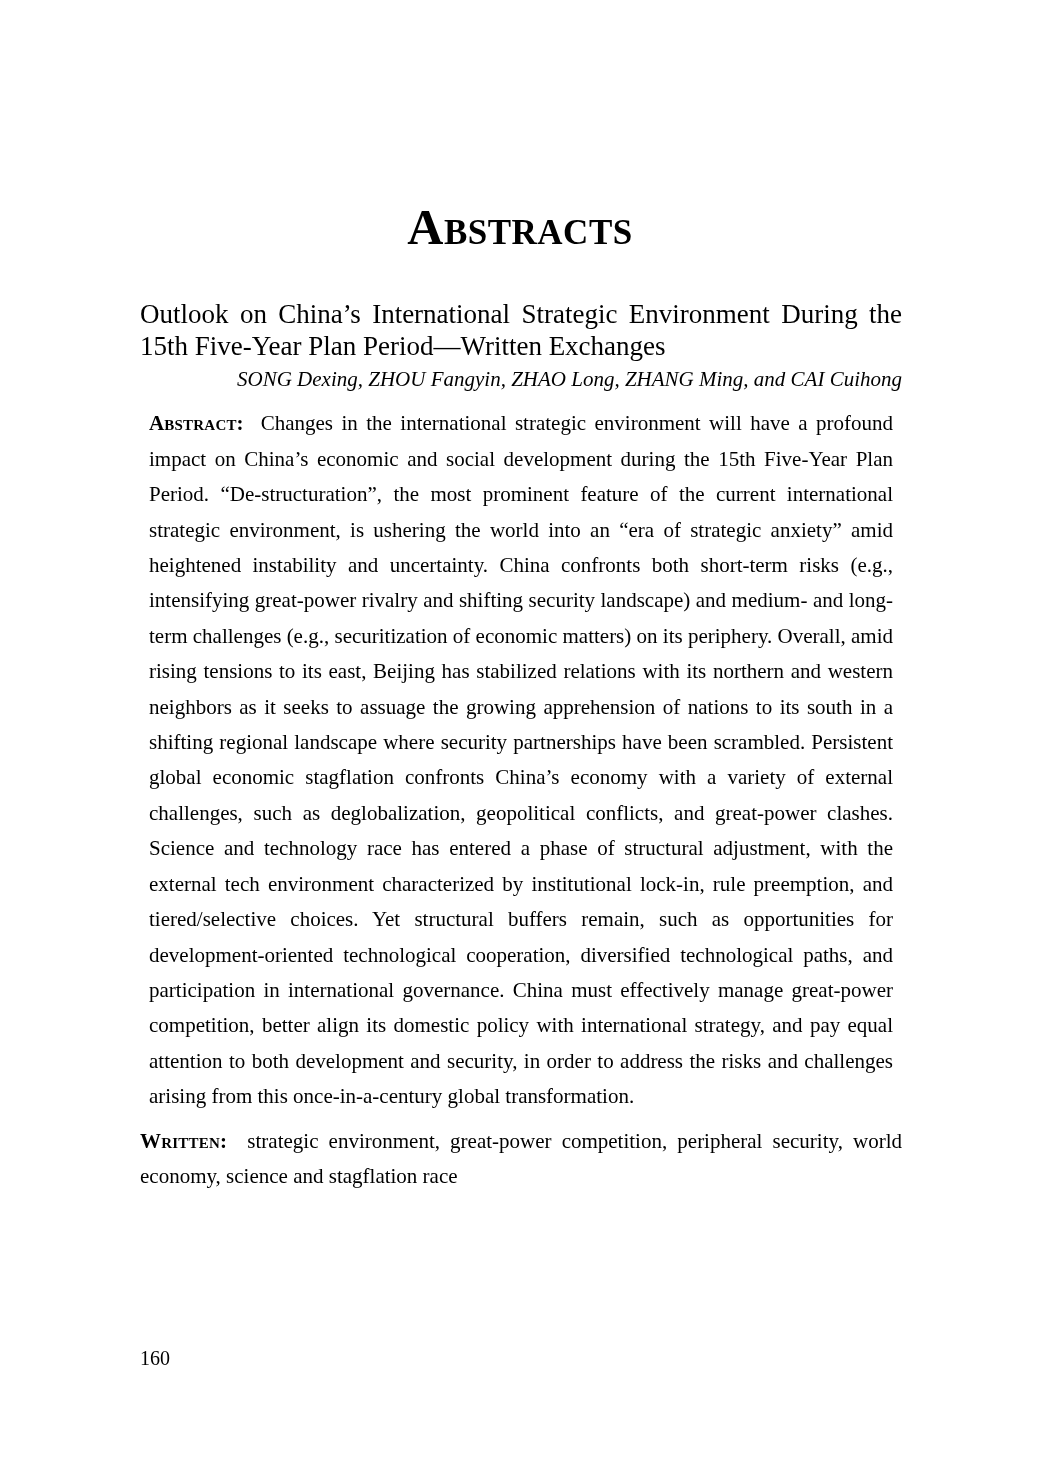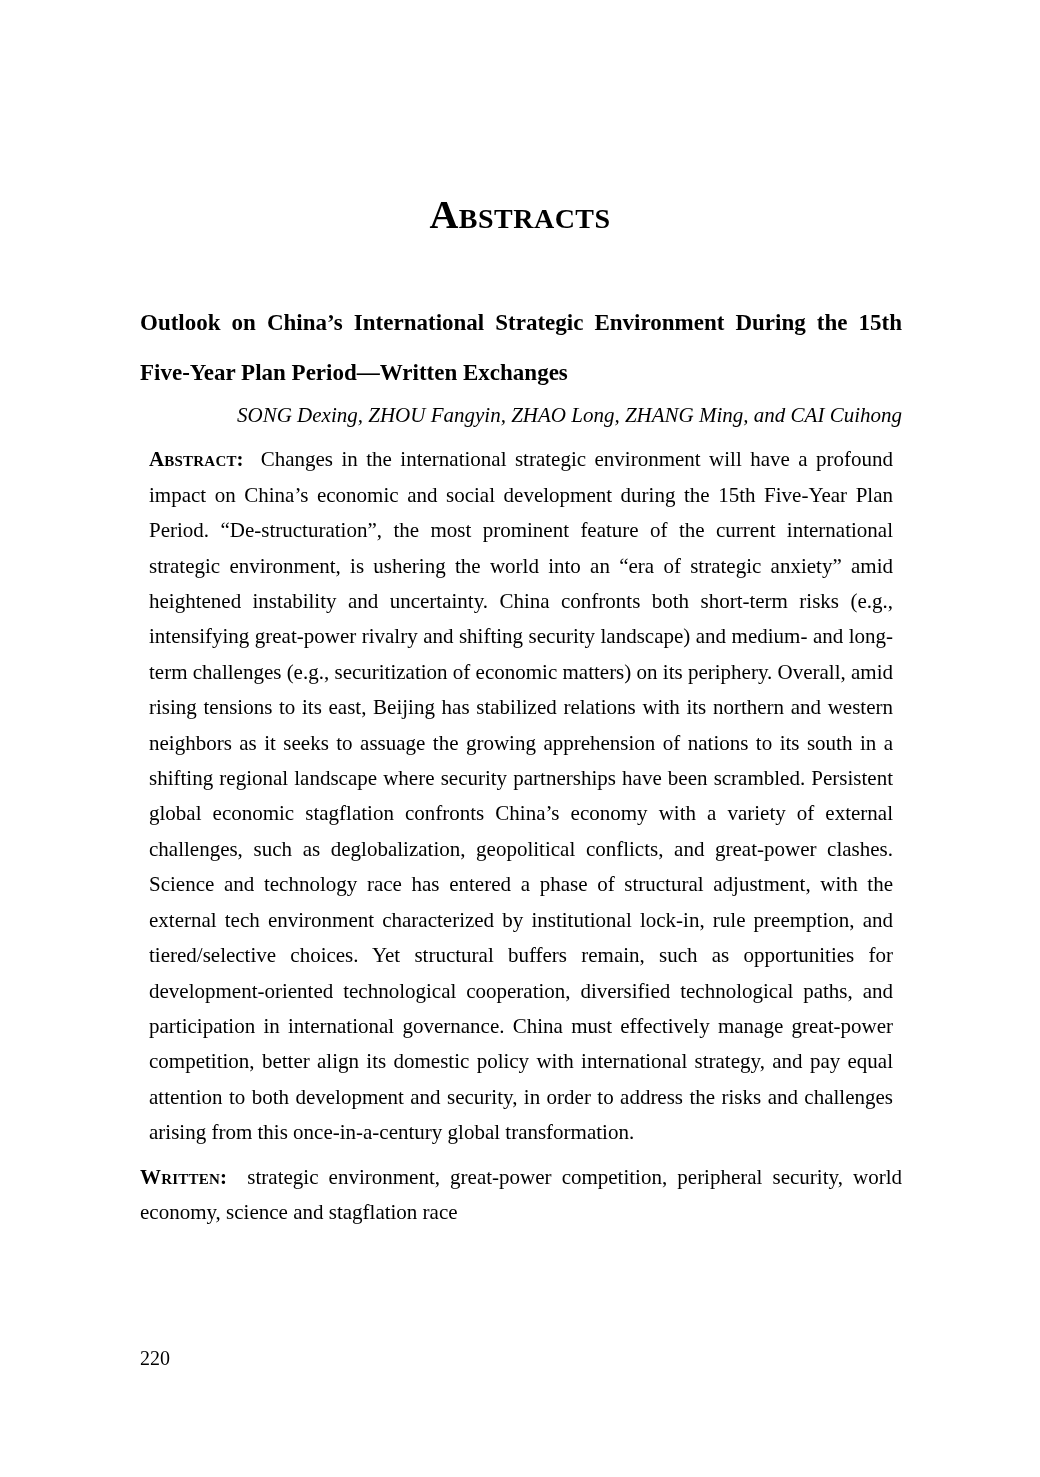--- a/index.html
+++ b/index.html
@@ -19,39 +19,39 @@
     color: #000000;
   }
 
   
   .page-heading {
     position: absolute;
     top: 168px;
     left: 0;
     width: 1040px;
     text-align: center;
-    font-size: 40px;
+    font-size: 50px;
     font-weight: bold;
     font-variant: small-caps;
     letter-spacing: 0.5px;
     line-height: 1;
   }
 
   
   .content {
     position: absolute;
     top: 298px;
     left: 140px;
     width: 762px;
   }
 
   .article-title {
-    font-size: 23px;
-    font-weight: bold;
-    line-height: 50px;
+    font-size: 27px;
+    font-weight: normal;
+    line-height: 32px;
     text-align: justify;
     text-justify: inter-word;
     margin: 0;
   }
 
   .authors {
     font-size: 21px;
     font-style: italic;
     line-height: 35.4px;
     text-align: right;
@@ -107,15 +107,15 @@
     <p class="article-title">Outlook on China’s International Strategic Environment During the 15th Five-Year Plan Period—Written Exchanges</p>
 
     <p class="authors">SONG Dexing, ZHOU Fangyin, ZHAO Long, ZHANG Ming, and CAI Cuihong</p>
 
     <p class="abstract-para"><span class="label">Abstract:</span><span class="label-gap">&nbsp; </span><span>Changes in the international strategic environment will have a profound impact on China’s economic and social development during the 15th Five-Year Plan Period. “De-structuration”, the most prominent feature of the current international strategic environment, is ushering the world into an “era of strategic anxiety” amid heightened instability and uncertainty. China confronts both short-term risks (e.g., intensifying great-power rivalry and shifting security landscape) and medium- and long-term challenges (e.g., securitization of economic matters) on its periphery. Overall, amid rising tensions to its east, Beijing has stabilized relations with its northern and western neighbors as it seeks to assuage the growing apprehension of nations to its south in a shifting regional landscape where security partnerships have been scrambled. Persistent global economic stagflation confronts China’s economy with a variety of external challenges, such as deglobalization, geopolitical conflicts, and great-power clashes. Science and technology race has entered a phase of structural adjustment, with the external tech environment characterized by institutional lock-in, rule preemption, and tiered/selective choices. Yet structural buffers remain, such as opportunities for development-oriented technological cooperation, diversified technological paths, and participation in international governance. China must effectively manage great-power competition, better align its domestic policy with international strategy, and pay equal attention to both development and security, in order to address the risks and challenges arising from this once-in-a-century global transformation.</span></p>
 
     <p class="keywords-para"><span class="label">Written:</span><span class="label-gap">&nbsp; </span><span>strategic environment, great-power competition, peripheral security, world economy, science and stagflation race</span></p>
 
   </div>
 
-  <div class="page-number">220</div>
+  <div class="page-number">160</div>
 
 </div>
 
 </body></html>

